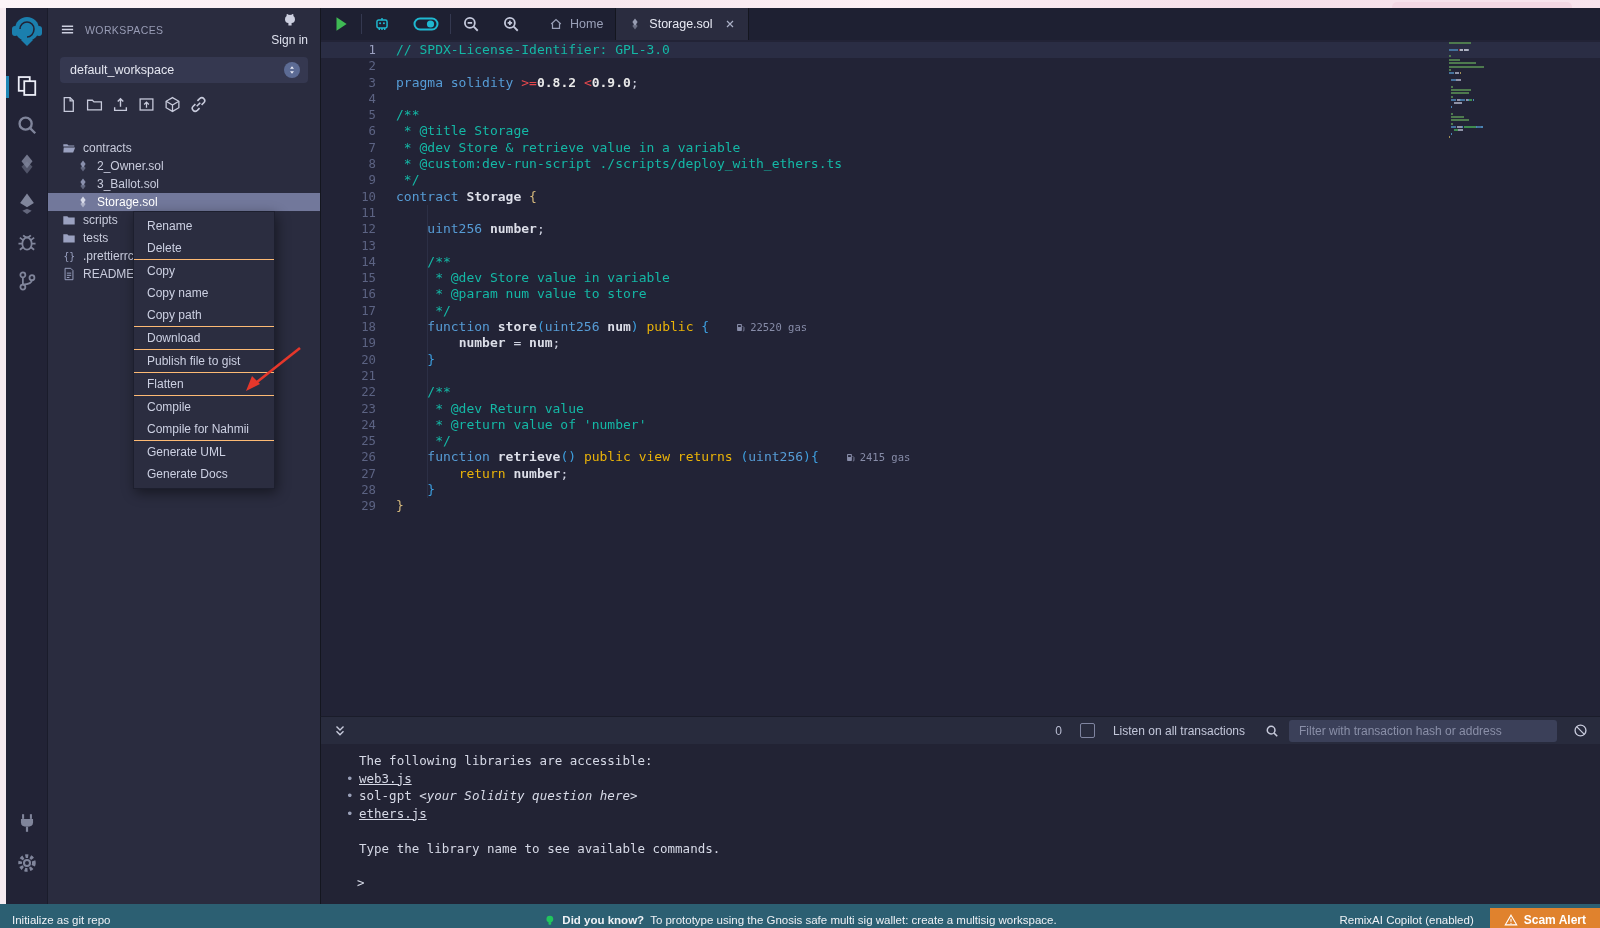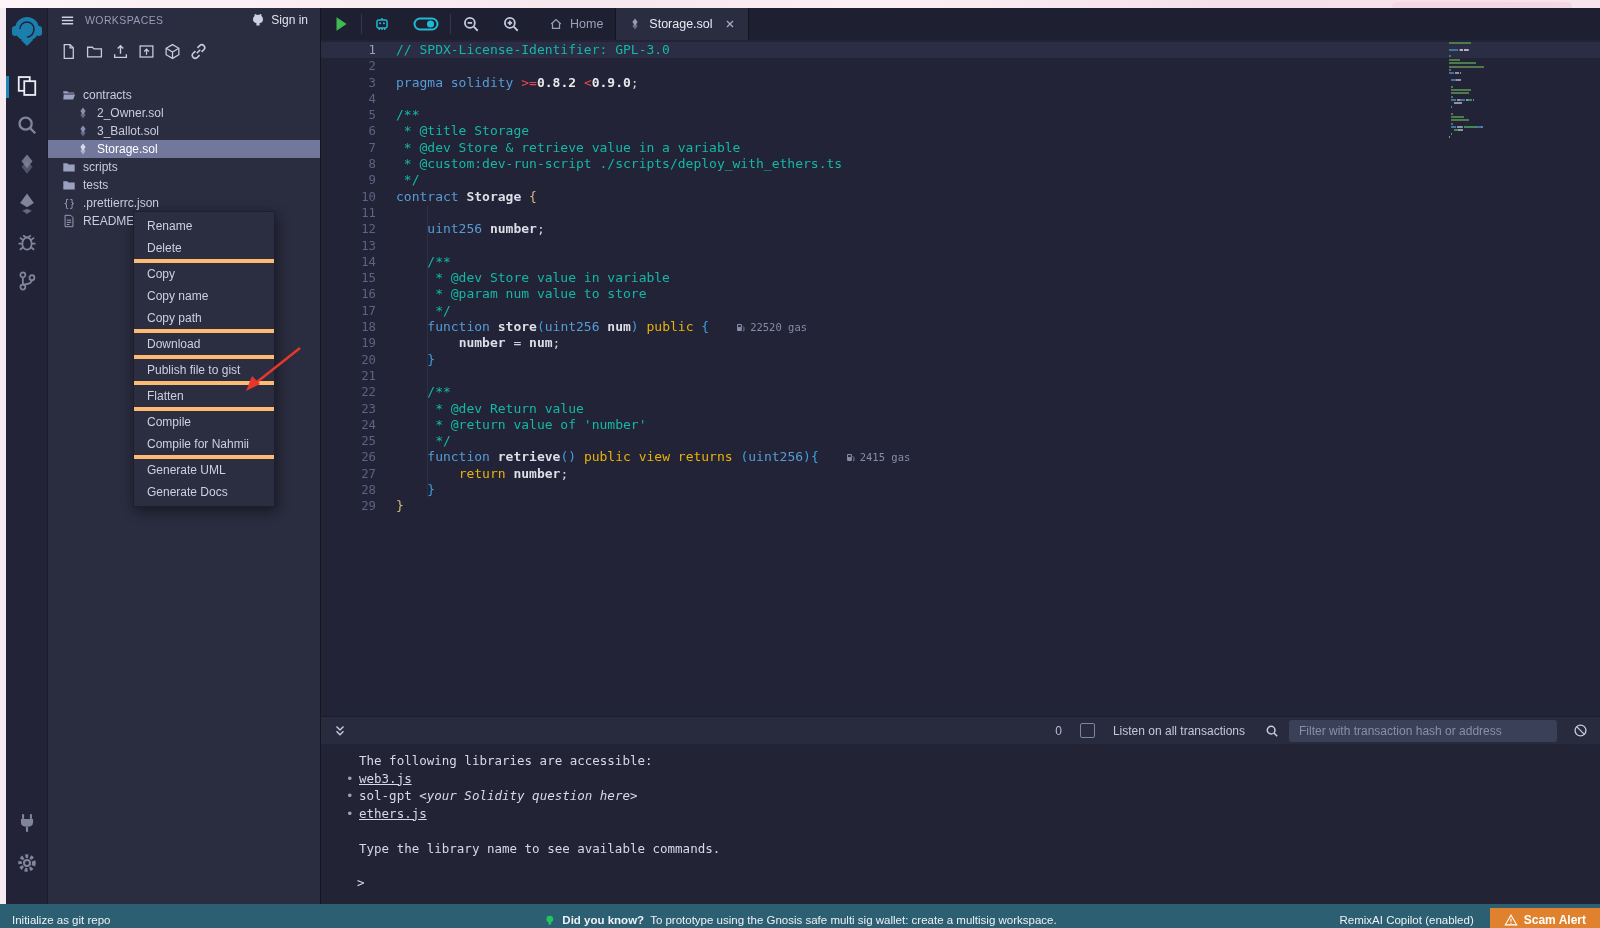--- a/index.html
+++ b/index.html
@@ -25,40 +25,40 @@
   .rail-item.active::before{content:'';position:absolute;left:-10px;top:1px;width:3px;height:22px;background:#2086b5;}
 
   
   .explorer{position:absolute;left:48px;top:8px;width:272px;height:896px;background:#2a2c3f;box-sizing:border-box;}
   .ex-header{display:flex;align-items:center;padding:11px 12px 8px 12px;}
   .ex-title{font-size:13px;font-weight:600;color:#e3e5f0;letter-spacing:.2px;flex:1;}
   .ex-header .ic{width:15px;height:15px;color:#8d92ac;margin-left:10px;}
   .ws-row{display:flex;align-items:center;padding:4px 12px 2px 12px;}
   .ws-row .ic{width:15px;height:15px;color:#cdd0e0;}
   .ws-label{font-size:10.5px;color:#989cb5;letter-spacing:.4px;margin-left:10px;flex:1;}
-  .signin{display:flex;align-items:center;gap:5px;color:#dfe2ee;font-size:12px;cursor:pointer;}
+  .signin{display:flex;align-items:center;gap:5px;color:#dfe2ee;font-size:12px;cursor:pointer;flex-direction:column;}
   .signin .ic{width:16px;height:16px;color:#cdd0e0;}
   .ws-select{margin:8px 12px 0 12px;height:26px;background:#353850;border-radius:4px;display:flex;align-items:center;
              padding:0 8px 0 10px;cursor:pointer;}
   .ws-select .name{flex:1;font-size:12.5px;color:#e4e6f0;}
   .ws-badge{width:16px;height:16px;border-radius:50%;background:#5c6b94;color:#e8eaf4;display:flex;align-items:center;justify-content:center;}
   .ws-badge .ic{width:10px;height:10px;}
   .ex-toolbar{display:flex;align-items:center;gap:9px;padding:13px 12px 6px 12px;}
   .ex-toolbar .ic{width:17px;height:17px;color:#c8cbdc;cursor:pointer;}
   .tree{margin-top:20px;}
   .tree-row{display:flex;align-items:center;height:18px;font-size:12px;color:#c9ccdd;cursor:pointer;white-space:nowrap;overflow:hidden;}
   .tree-row .ic{width:14px;height:14px;margin-right:7px;flex:none;color:#9aa1c0;}
   .tree-row.sel{background:#72789b;color:#ffffff;}
   .tree-row.sel .ic{color:#e8eaf4;}
 
   
   .ctx{position:absolute;left:133px;top:211px;width:140px;background:#2b2d40;border:1px solid #1d1f2e;
        box-shadow:2px 4px 12px rgba(0,0,0,.45);padding:3px 0;z-index:30;}
   .ctx-item{height:22px;line-height:22px;padding:0 13px;font-size:12px;color:#ccd0e2;cursor:pointer;}
-  .ctx-item.sep{border-top:4px solid #fdba74;}
+  .ctx-item.sep{border-top:1px solid #fdba74;}
   .arrow-annot{position:absolute;left:238px;top:340px;width:72px;height:60px;z-index:40;pointer-events:none;}
 
   
   .tabbar{position:absolute;left:320px;top:8px;width:1280px;height:32px;background:#1e2032;
           display:flex;align-items:center;box-sizing:border-box;border-left:1px solid #14161f;}
   .tb-btn{width:18px;height:18px;margin:0 11px;cursor:pointer;color:#c5c9dc;}
   .tb-btn.toggle{width:26px;}
   .tb-sep{width:1px;height:20px;background:#343850;}
   .tab{display:flex;align-items:center;gap:7px;height:32px;padding:0 12px;font-size:12.5px;color:#9aa0b8;cursor:pointer;}
   .tab .ic{width:14px;height:14px;color:#9aa0b8;}
@@ -192,20 +192,31 @@
       <span class="ws-label">WORKSPACES</span>
       <span class="signin">
         <span class="ic">
             <svg viewBox="0 0 16 16" fill="currentColor">
               <path d="M3 7.2 Q3 4.6 4.6 3.9 Q4.4 2.6 4.9 2 Q6.1 2 6.9 2.9 Q8 2.6 9.1 2.9 Q9.9 2 11.1 2 Q11.6 2.6 11.4 3.9 Q13 4.6 13 7.2 Q13 10.6 9.6 11.1 V13.6 H6.4 V11.1 Q3 10.6 3 7.2 Z"></path>
             </svg>
           </span>
         <span>Sign in</span>
       </span>
     </div>
+    <div class="ws-select">
+      <span class="name">default_workspace</span>
+      <span class="ws-badge">
+        <span class="ic">
+            <svg viewBox="0 0 16 16" fill="currentColor">
+              <path d="M8 2 L11.2 6 H4.8 Z"></path>
+              <path d="M8 14 L4.8 10 H11.2 Z"></path>
+            </svg>
+          </span>
+      </span>
+    </div>
     <div class="ex-toolbar">
         <span class="ic">
           <svg viewBox="0 0 16 16" fill="none" stroke="currentColor" stroke-width="1.2">
             <path d="M4 1.5 H9.5 L12.5 4.5 V14.5 H4 Z"></path>
             <path d="M9.5 1.5 V4.5 H12.5"></path>
           </svg>
         </span>
         <span class="ic">
           <svg viewBox="0 0 16 16" fill="none" stroke="currentColor" stroke-width="1.2">
             <path d="M1.5 4 H6 L7.5 5.5 H14.5 V13 H1.5 Z"></path>

